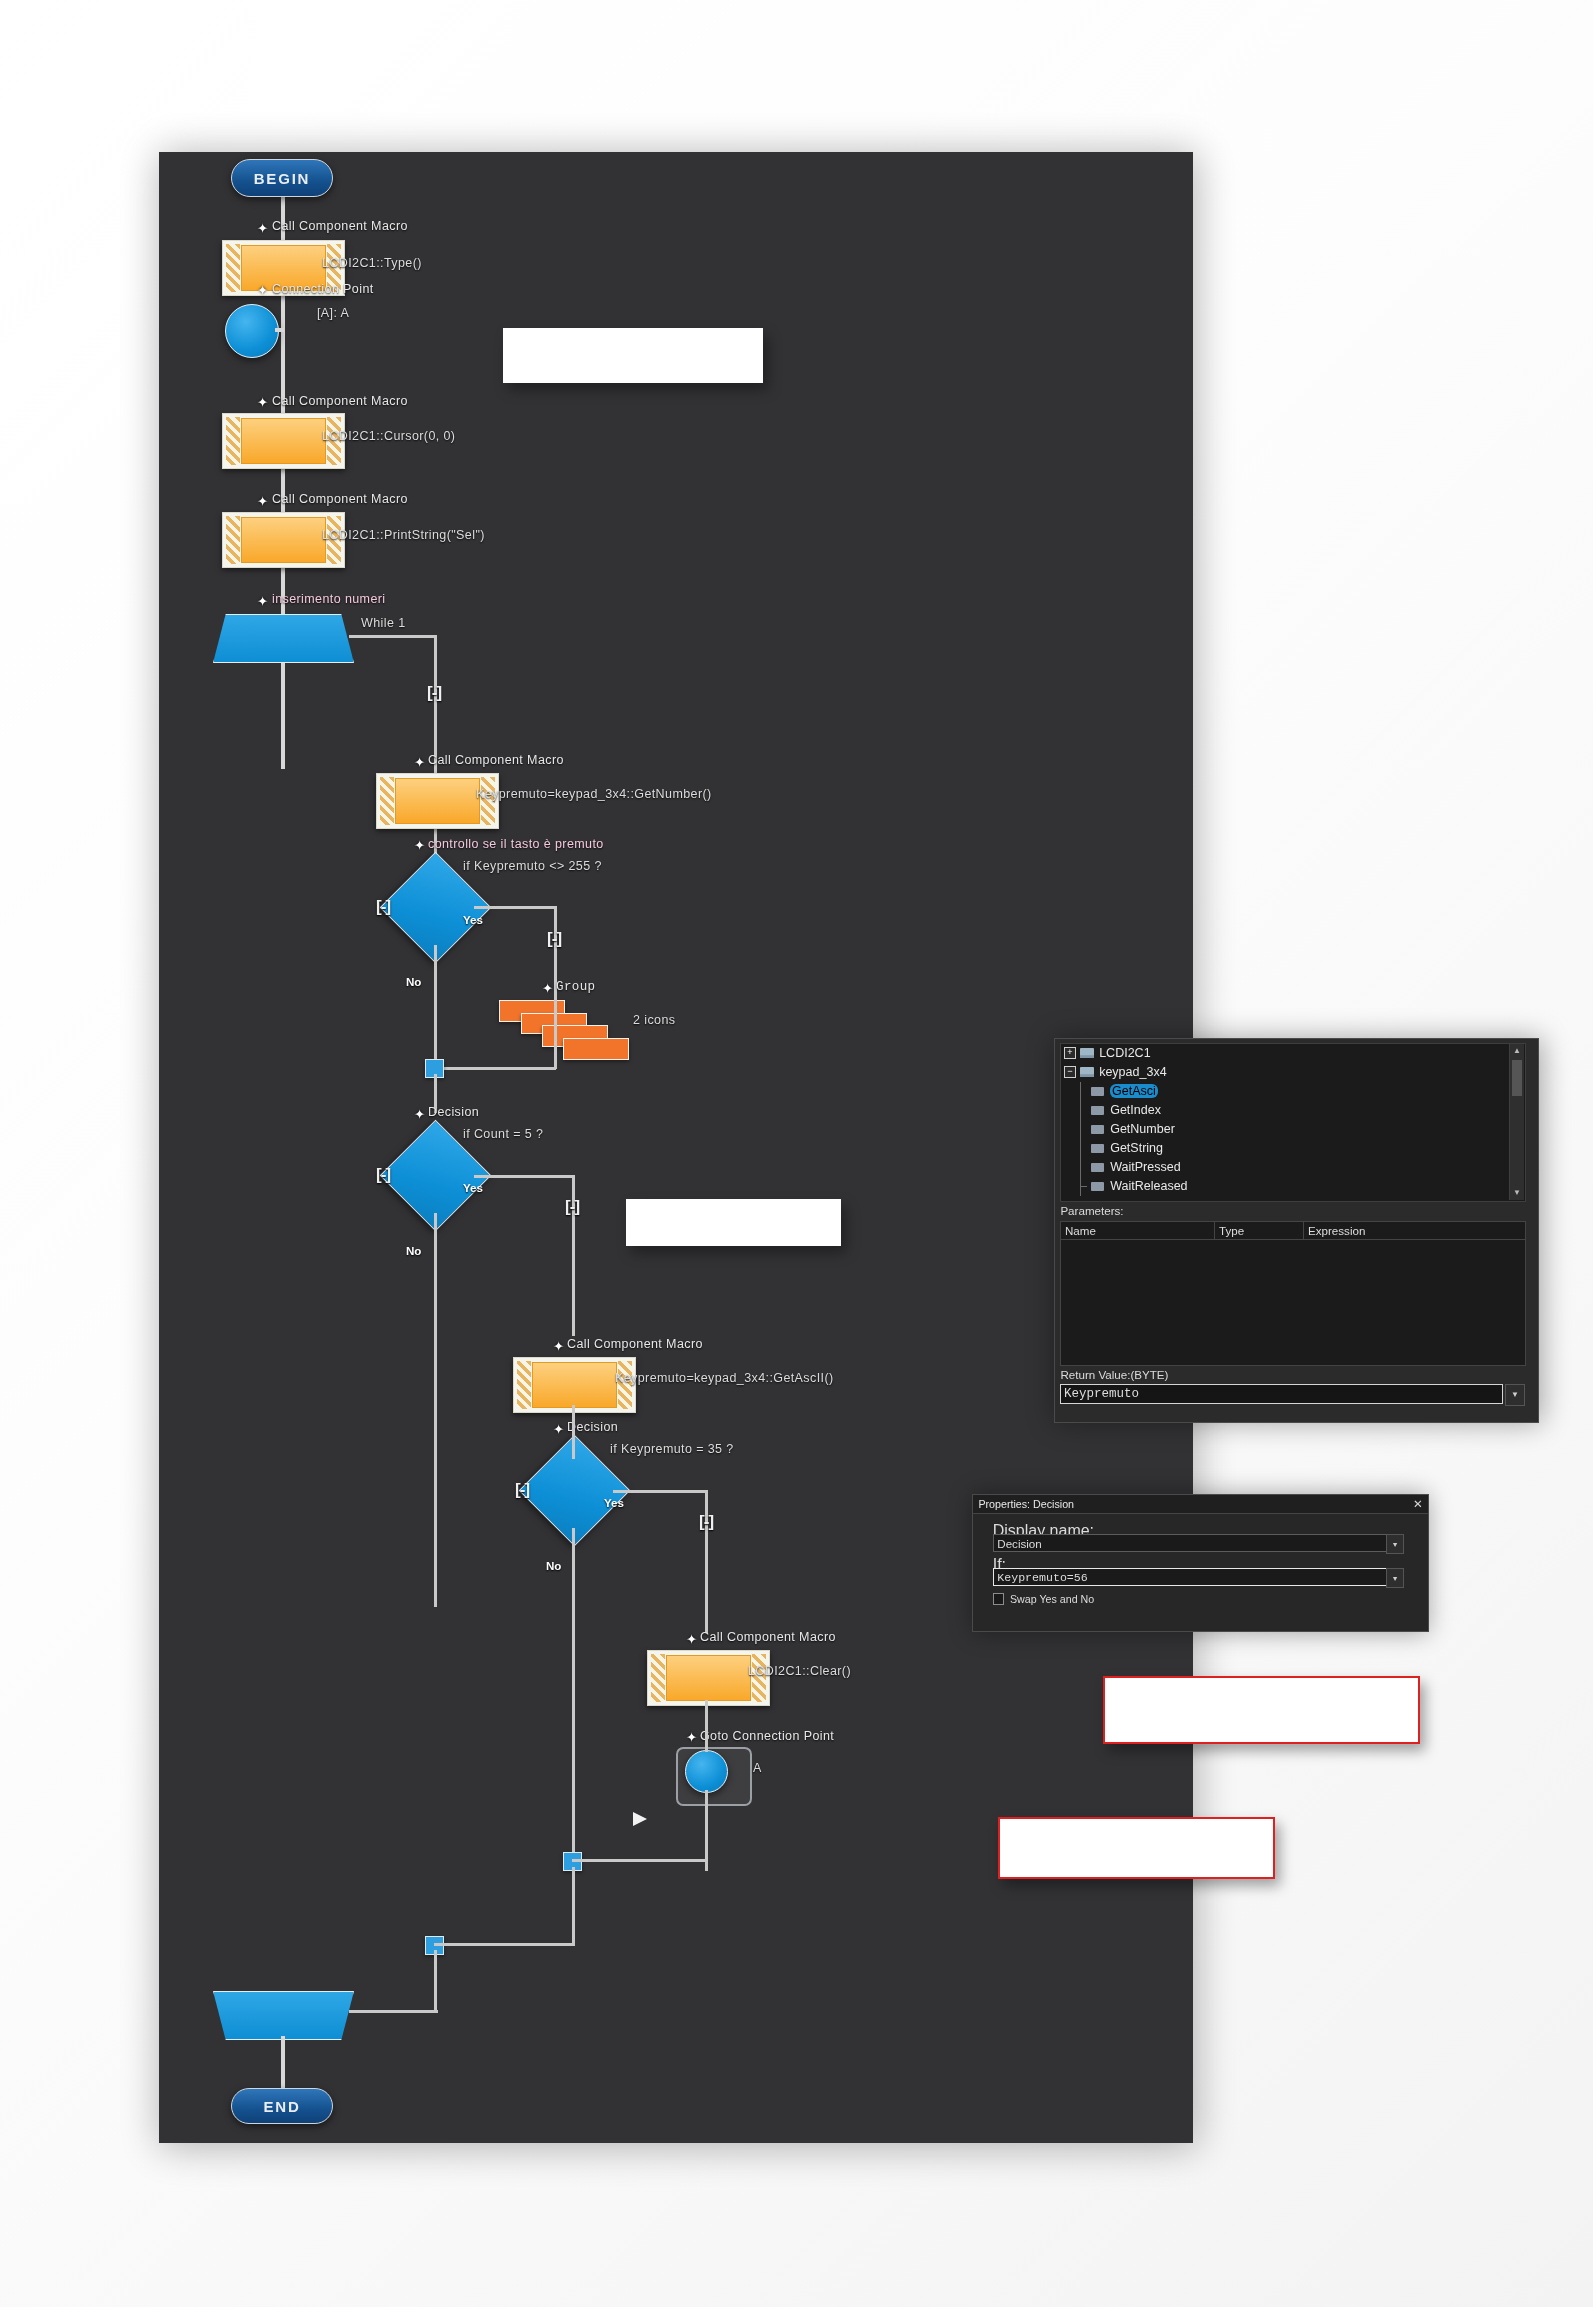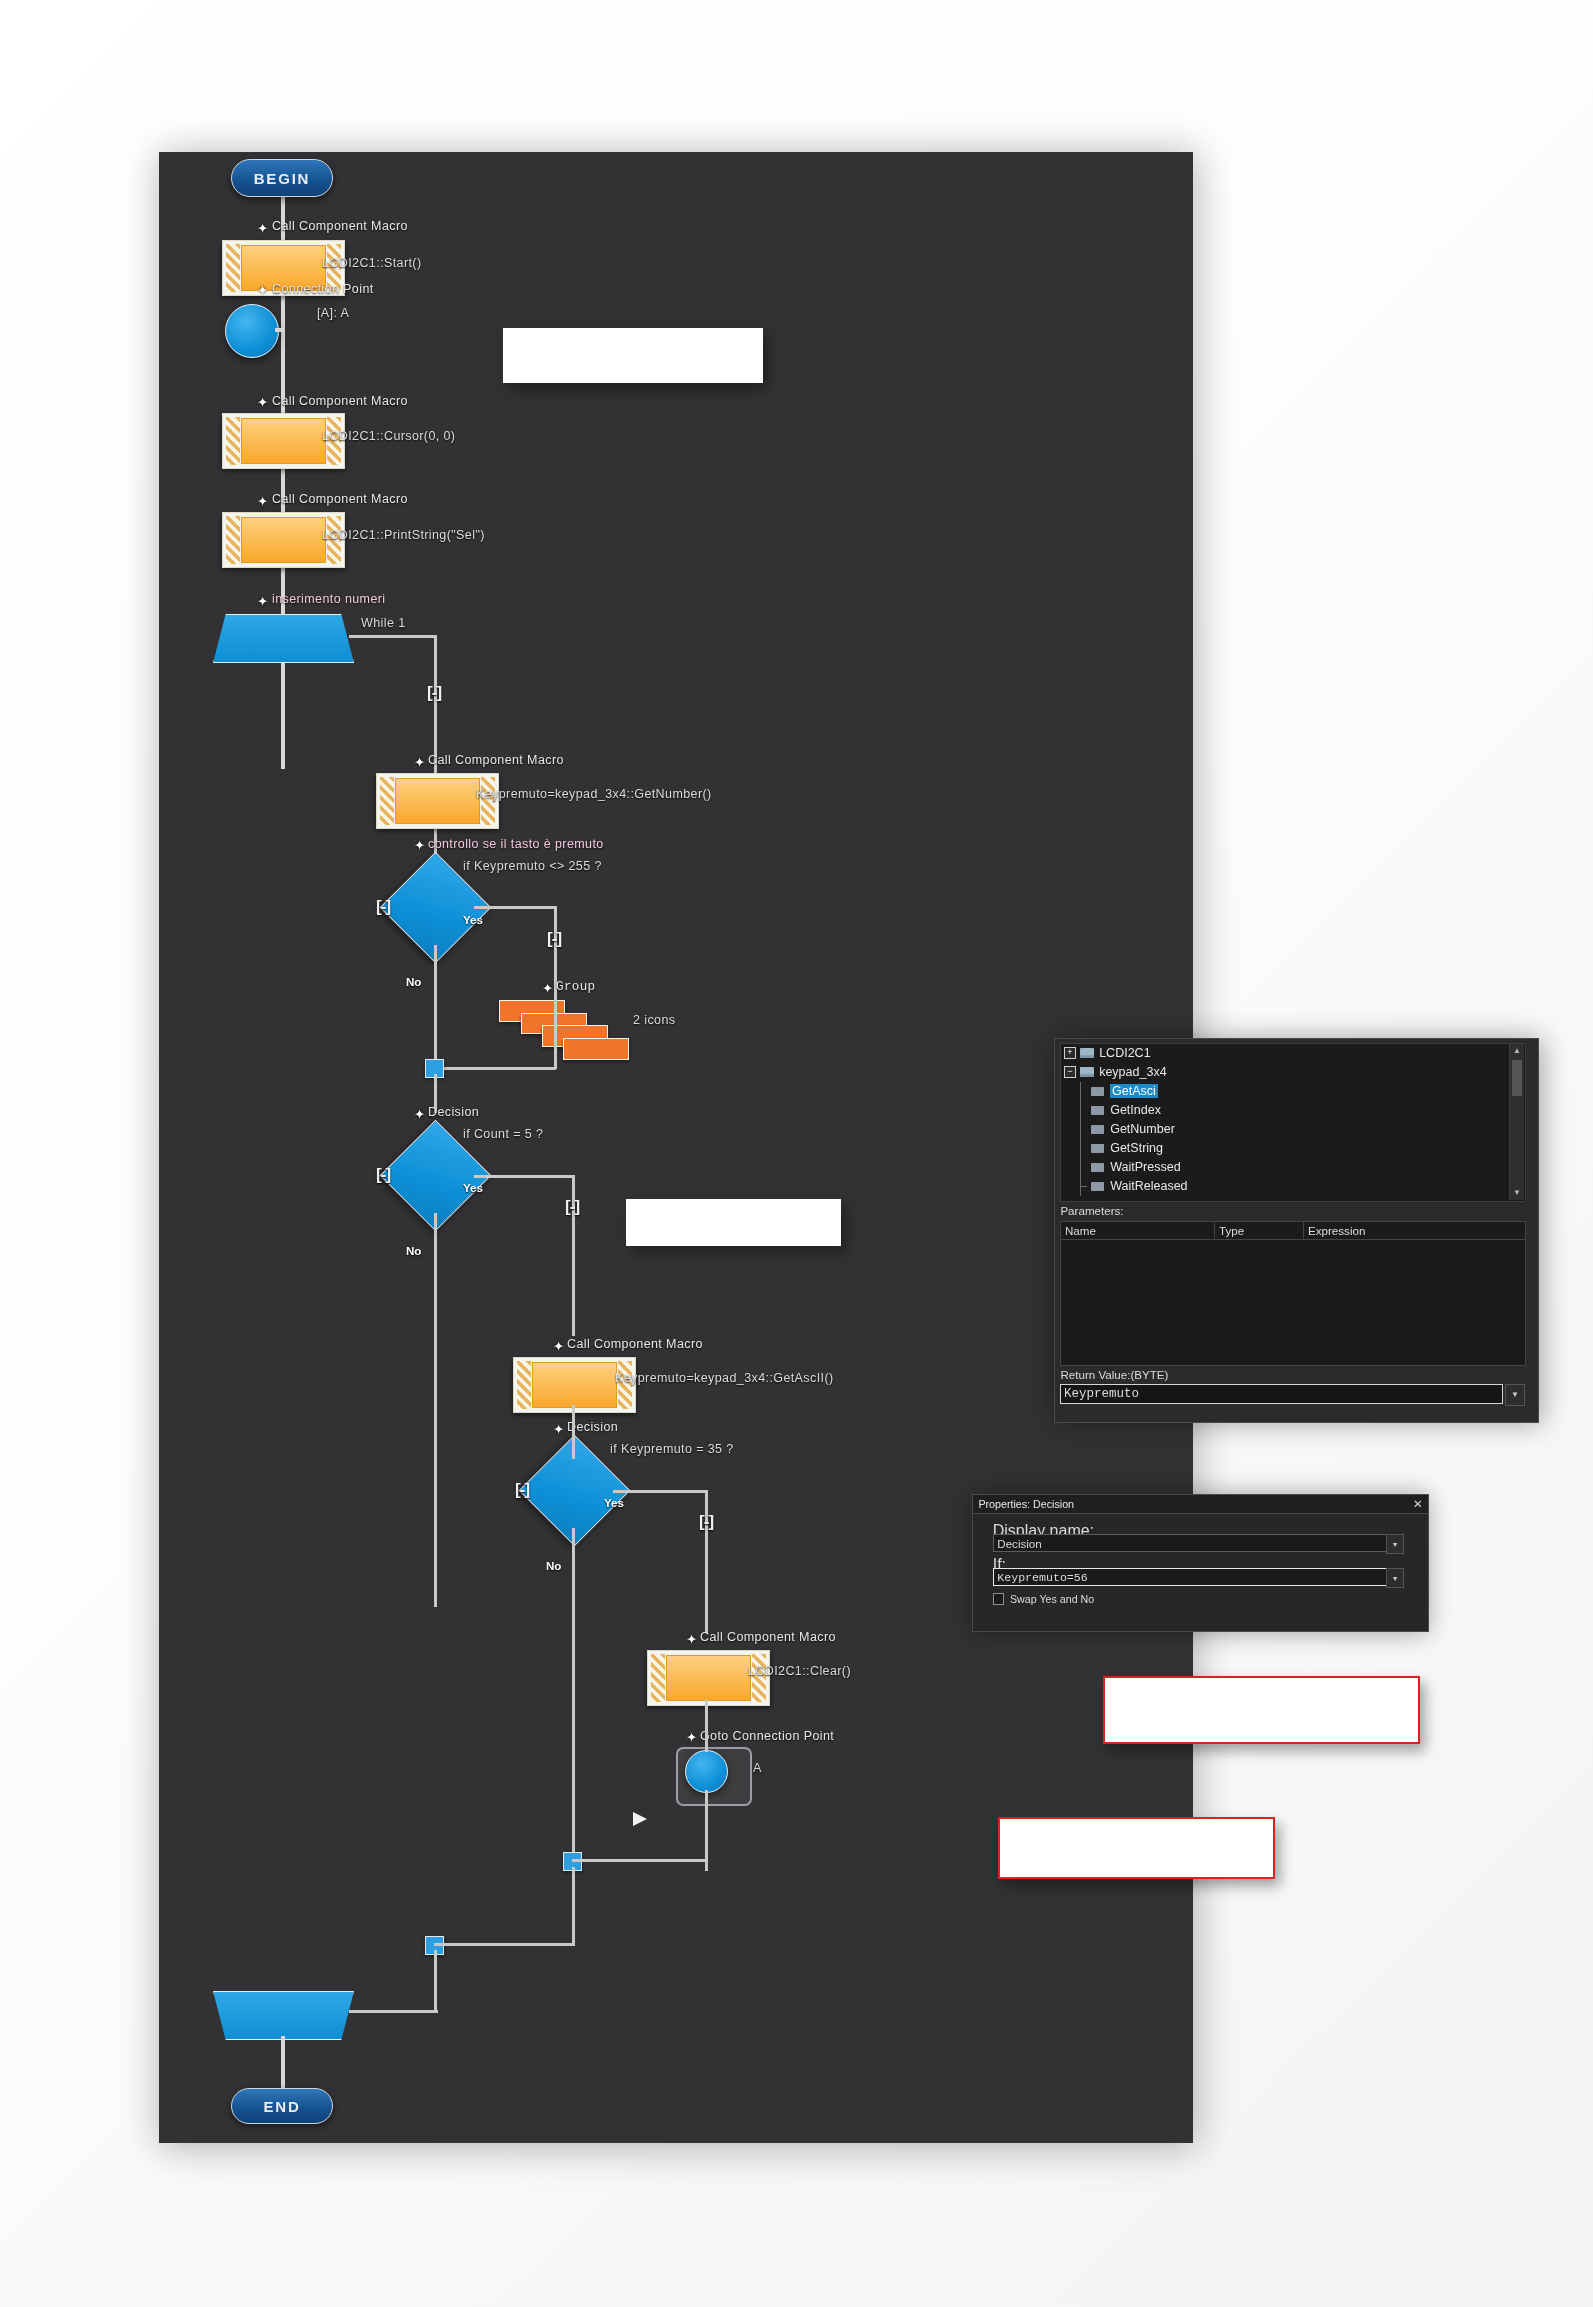--- a/index.html
+++ b/index.html
@@ -146,21 +146,21 @@
     border-radius:0.9px;box-shadow:inset 0 -2.7px 0 #7e96a8;
   }
   .tree-row .leafbox{
     width:13.4px;height:9px;background:#8d99a6;margin-right:6.3px;flex:none;border-radius:0.9px;
   }
   .tree-row .tname{color:#e9e9e9;font-size:12.5px;}
   .tree-row.child{padding-left:30px;}
   .tree-row.child::before{
     content:"";position:absolute;left:19.7px;top:0;bottom:0;width:0.9px;background:#6a6a6a;
   }
-  .tree-row.child .tname.sel{background:#1a8ccc;color:#ffffff;padding:0 1.8px;}
+  .tree-row.child .tname.sel{background:#1a8ccc;color:#000000;padding:0 1.8px;border-radius:6px;}
   .tree-row.last::after{
     content:"";position:absolute;left:19.7px;top:50%;width:7.2px;height:0.9px;background:#6a6a6a;
   }
   #tree-scroll{
     position:absolute;right:0.9px;top:0.9px;width:13.4px;bottom:0.9px;background:#2f2f2f;
     border-left:0.9px solid #3e3e3e;
   }
   #tree-scroll .arw{
     position:absolute;left:0;width:13.4px;height:13.4px;color:#b9b9b9;font-size:8px;
     text-align:center;line-height:13.4px;
@@ -230,21 +230,21 @@
 
   <div class="terminator" style="left:72px;top:7.2px;width:100px;height:36px;">
     <span>BEGIN</span>
   </div>
 
   <span class="star" style="left:98px;top:70px;">✦</span>
   <span class="nlabel" style="left:113px;top:67px;">Call Component Macro</span>
   <div class="macro" style="left:63px;top:88px;">
       <span class="inner"></span>
     </div>
-  <span class="nlabel expr" style="left:163px;top:104px;">LCDI2C1::Start()</span>
+  <span class="nlabel expr" style="left:163px;top:104px;">LCDI2C1::Type()</span>
 
   <span class="star" style="left:98px;top:132px;">✦</span>
   <span class="nlabel" style="left:113px;top:130px;">Connection Point</span>
   <div class="cpoint" style="left:66px;top:152px;"></div>
   <div class="hline" style="left:116px;top:176px;width:9px;"></div>
   <span class="nlabel expr" style="left:158px;top:154px;">[A]: A</span>
 
   <span class="star" style="left:98px;top:244px;">✦</span>
   <span class="nlabel" style="left:113px;top:242px;">Call Component Macro</span>
   <div class="macro" style="left:63px;top:261px;">

